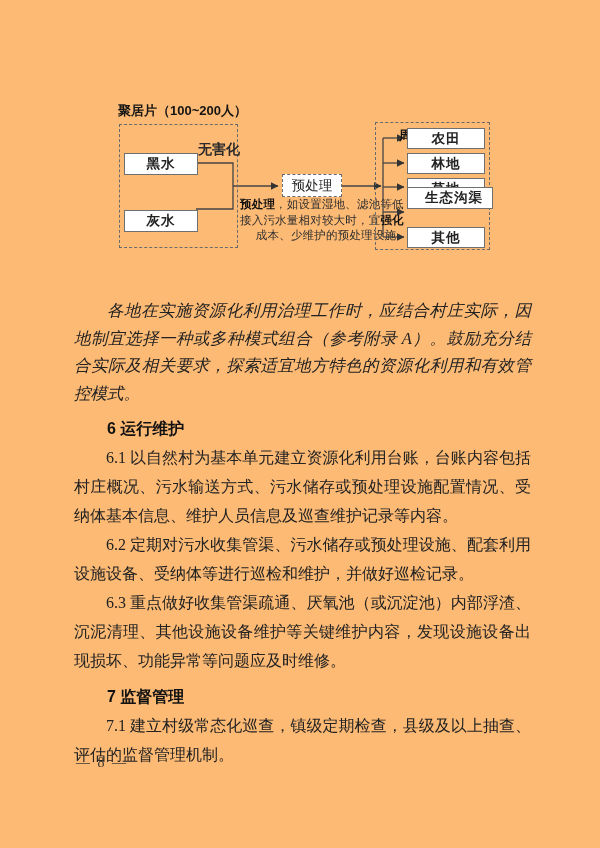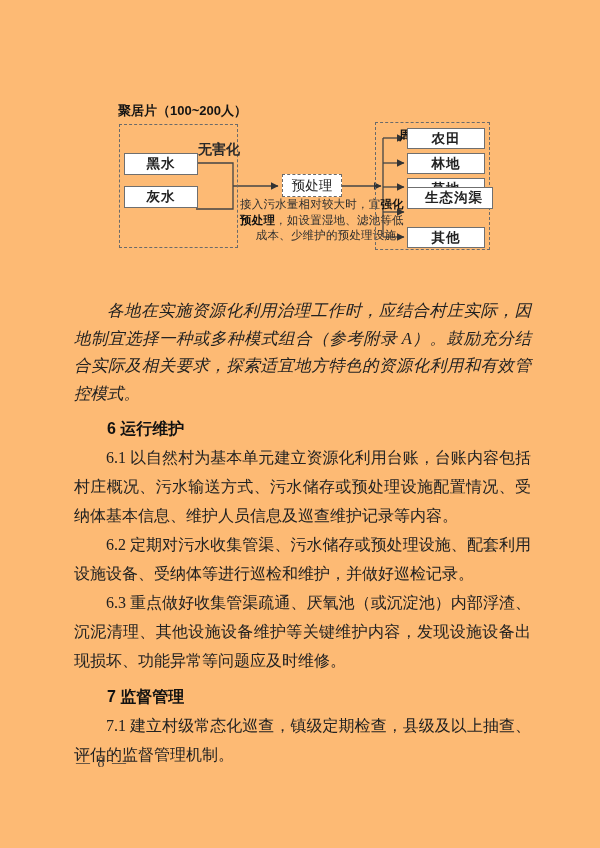--- a/index.html
+++ b/index.html
@@ -89,28 +89,28 @@
       <line x1="383" y1="138" x2="404" y2="138" stroke="#444" stroke-width="1.3" marker-end="url(#arr)"></line>
       <line x1="383" y1="163" x2="404" y2="163" stroke="#444" stroke-width="1.3" marker-end="url(#arr)"></line>
       <line x1="383" y1="187" x2="404" y2="187" stroke="#444" stroke-width="1.3" marker-end="url(#arr)"></line>
       <line x1="383" y1="212" x2="404" y2="212" stroke="#444" stroke-width="1.3" marker-end="url(#arr)"></line>
       <line x1="383" y1="237" x2="404" y2="237" stroke="#444" stroke-width="1.3" marker-end="url(#arr)"></line>
     </svg>
 
     <div class="panel-label" style="left:118px;top:102px;">聚居片（100~200人）</div>
     <div class="dashed-box" style="left:119px;top:124px;width:117px;height:122px;"></div>
     <div class="solid-box" style="left:124px;top:153px;width:72px;height:20px;">黑水</div>
-    <div class="solid-box" style="left:124px;top:186px;width:72px;height:20px;text-align:right;">灰水</div>
+    <div class="solid-box" style="left:124px;top:210px;width:72px;height:20px;text-align:right;">灰水</div>
     <div class="arrow-label">无害化</div>
 
     <div class="pretreat-box">预处理</div>
 
     <div class="fig-note">
+      <div><b>预处理</b><span>，如设置湿地、滤池等低</span></div>
       <div><span>接入污水量相对较大时，宜</span><b>强化</b></div>
-      <div><b>预处理</b><span>，如设置湿地、滤池等低</span></div>
       <div class="c">成本、少维护的预处理设施</div>
     </div>
 
     <div class="panel-label" style="left:375px;top:103px;width:113px;text-align:center;margin-top:24px;">周边受纳体</div>
     <div class="dashed-box" style="left:375px;top:122px;width:113px;height:126px;"></div>
     <div class="solid-box" style="left:407px;top:128px;width:76px;height:19px;">农田</div>
     <div class="solid-box" style="left:407px;top:153px;width:76px;height:19px;">林地</div>
     <div class="solid-box" style="left:407px;top:178px;width:76px;height:19px;">草地</div>
     <div class="solid-box" style="left:407px;top:187px;width:76px;height:20px;padding-left:8px;">生态沟渠</div>
     <div class="solid-box" style="left:407px;top:227px;width:76px;height:19px;">其他</div>

